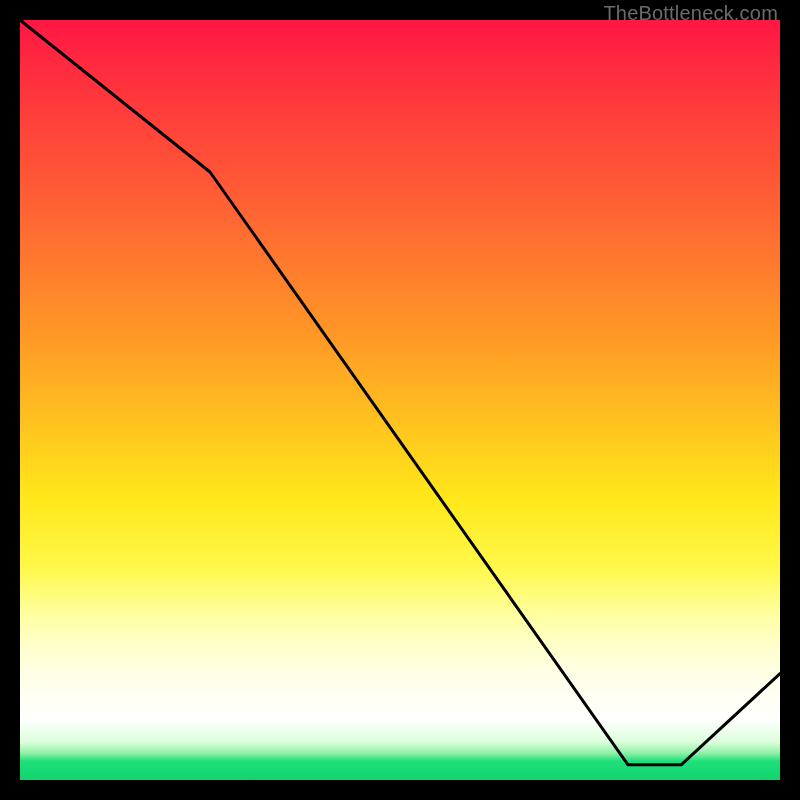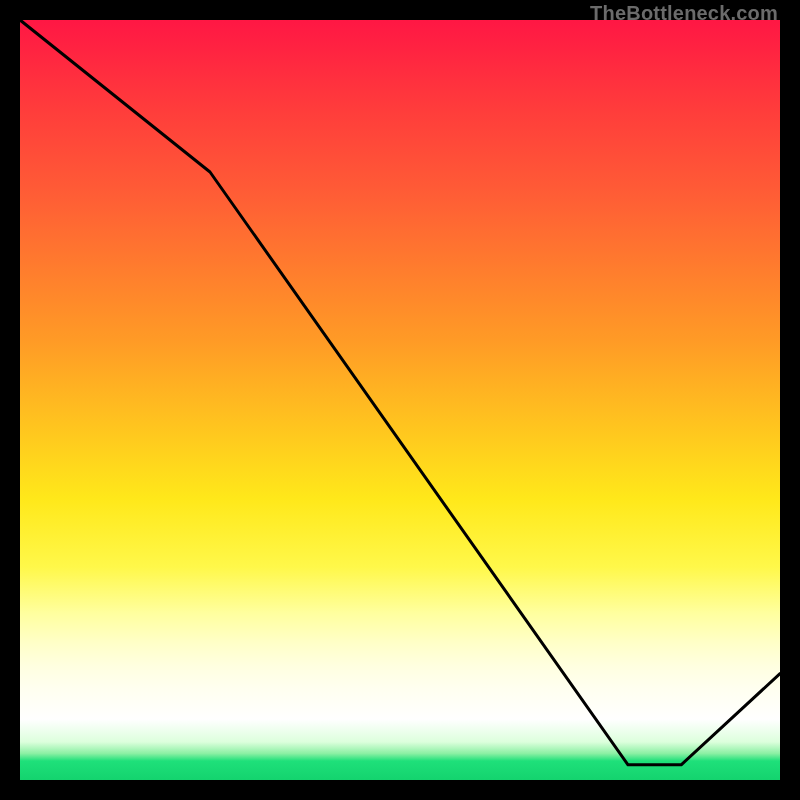--- a/index.html
+++ b/index.html
@@ -50,21 +50,21 @@
         #1ee07a 97.5%,
         #14d36e 100%
       );
   }
   .watermark {
     position: absolute;
     right: 22px;
     top: 2px;
     color: #6b6b6b;
     font-size: 20px;
-    font-weight: 700;
+    font-weight: 400;
     letter-spacing: 0.2px;
     user-select: none;
   }
   .annotation {
     position: absolute;
     color: #c62828;
     font-size: 11px;
     font-weight: 700;
     letter-spacing: 0.3px;
     user-select: none;

